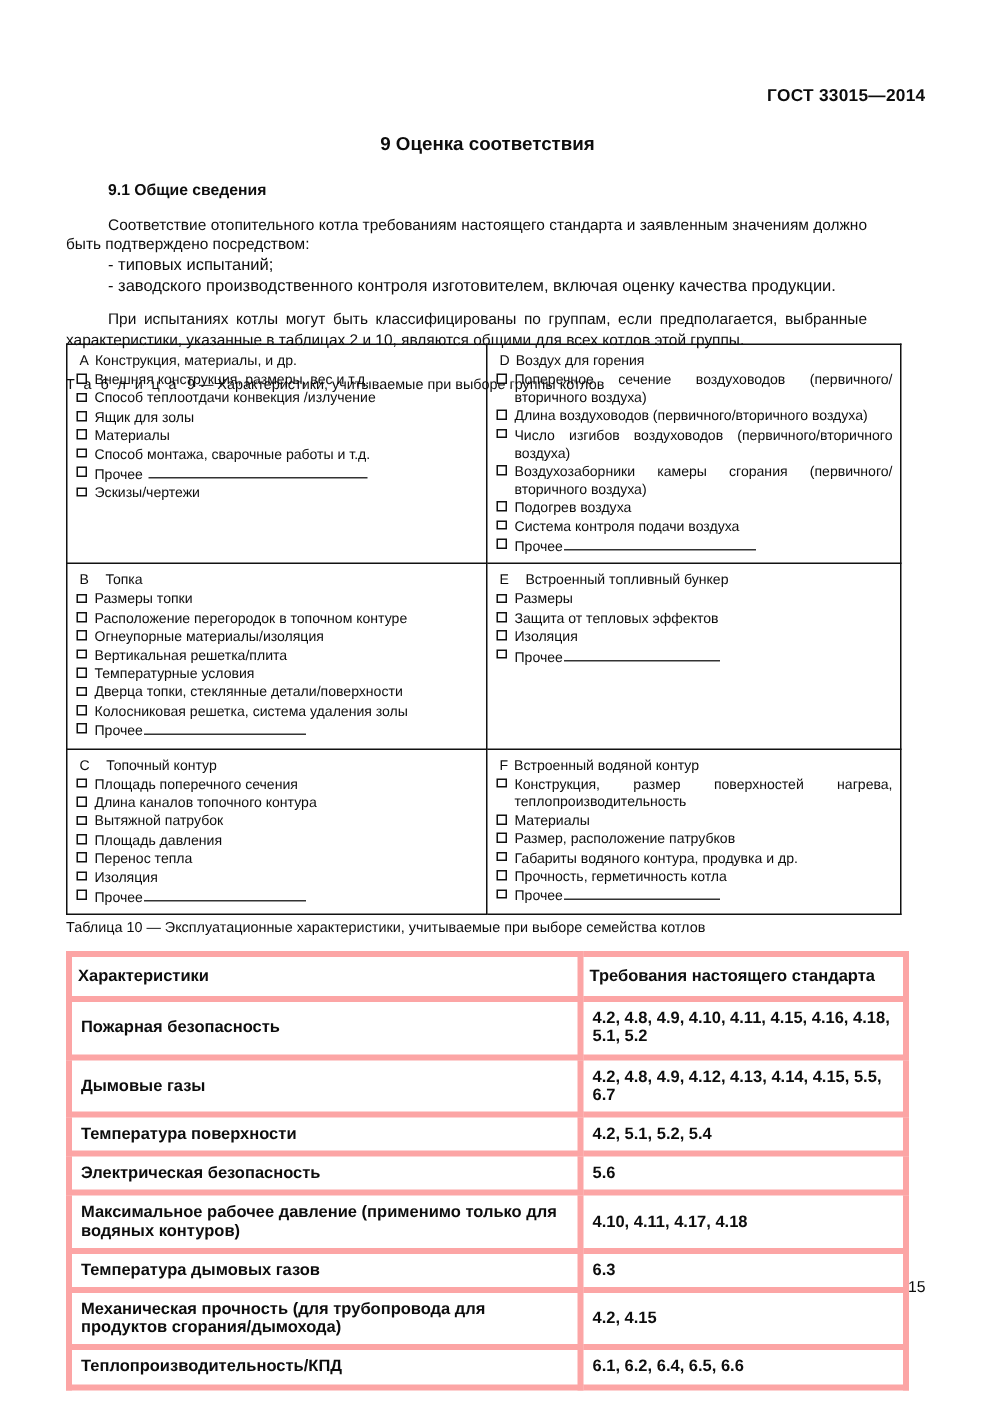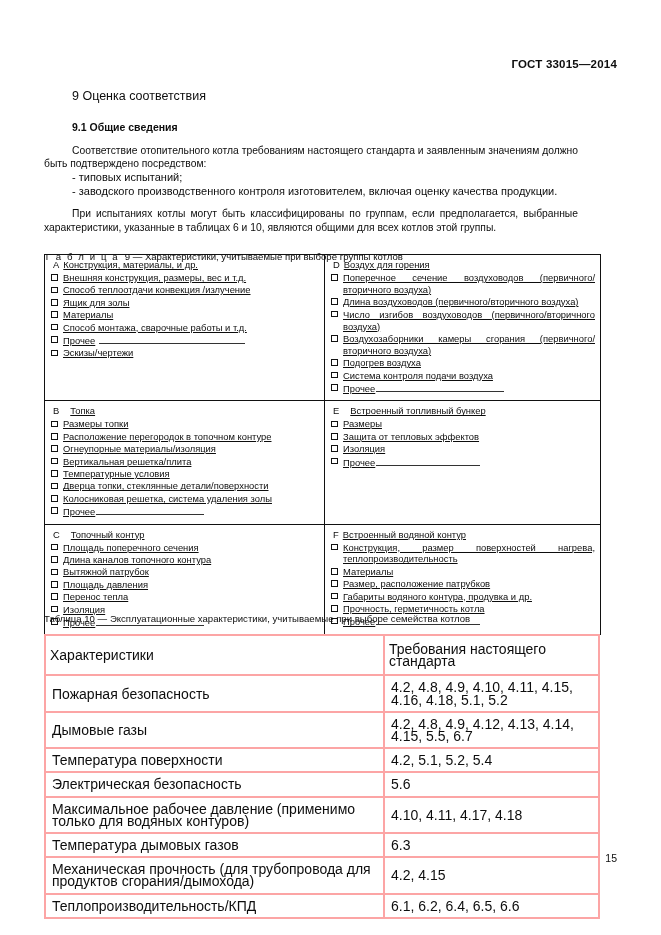--- a/index.html
+++ b/index.html
@@ -38,24 +38,25 @@
   
   .content {
     position: absolute;
     left: 44px;
     top: 88px;
     width: 534px;
   }
 
   h1.sec-title {
     font-size: 12.5px;
-    font-weight: normal;
+    font-weight: bold;
     margin: 0 0 0 28px;
     padding: 0;
     line-height: 1.3;
+    text-align: center;
   }
   h2.sub-title {
     font-size: 10.5px;
     font-weight: bold;
     margin: 17px 0 0 28px;
     padding: 0;
     line-height: 1.3;
   }
   p.body-par {
     font-size: 10.3px;
@@ -79,26 +80,25 @@
     line-height: 12px;
     margin: 0;
     white-space: nowrap;
   }
   .caption-spaced { letter-spacing: 1.6px; }
 
   
   .t9 {
     position: absolute;
     left: 44px;
-    top: 254px;
+    top: 229px;
     width: 534px;
     border: 1px solid #111;
     border-collapse: collapse;
     table-layout: fixed;
-    text-decoration: underline;
   }
   .t9 td {
     border: 1px solid #111;
     vertical-align: top;
     padding: 4px 5px 5px 5px;
     font-size: 9.4px;
     line-height: 11.9px;
   }
   .t9 td.col-left { width: 269px; }
   .t9 td.col-right { width: 265px; }
@@ -149,24 +149,24 @@
   .t10 {
     position: absolute;
     left: 44px;
     top: 634px;
     width: 534px;
     border-collapse: collapse;
     table-layout: fixed;
     border: 1px solid #111;
   }
   .t10 th, .t10 td {
-    border: 2px solid #fca5a5;
-    font-size: 14px;
+    border: 4px solid #fca5a5;
+    font-size: 11px;
     line-height: 12.2px;
-    font-weight: normal;
+    font-weight: bold;
     vertical-align: middle;
   }
   .t10 thead th {
     text-align: center;
     padding: 7px 4px 7px 4px;
   }
   .t10 tbody td {
     padding: 5px 6px 5px 6px;
   }
   .t10 .c-char { width: 329px; text-align: left; }
@@ -187,21 +187,21 @@
 <div class="page">
 
   <div class="std-header">ГОСТ 33015—2014</div>
 
   <div class="content">
     <h1 class="sec-title">9 Оценка соответствия</h1>
     <h2 class="sub-title">9.1 Общие сведения</h2>
     <p class="body-par indent">Соответствие отопительного котла требованиям настоящего стандарта и заявленным значениям должно быть подтверждено посредством:</p>
     <p class="dash-line">- типовых испытаний;</p>
     <p class="dash-line">- заводского производственного контроля изготовителем, включая оценку качества продукции.</p>
-    <p class="body-par indent">При испытаниях котлы могут быть классифицированы по группам, если предполагается, выбранные характеристики, указанные в таблицах 6 и 10, являются общими для всех котлов этой группы.</p>
+    <p class="body-par indent">При испытаниях котлы могут быть классифицированы по группам, если предполагается, выбранные характеристики, указанные в таблицах 2 и 10, являются общими для всех котлов этой группы.</p>
 
     <p class="tbl-caption" style="margin-top:17px;"><span class="caption-spaced">Т а б л и ц а</span>&nbsp; <span>9 — Характеристики, учитываемые при выборе группы котлов</span></p>
   </div>
 
   <table class="t9">
     <tbody>
       <tr>
         <td class="col-left">
             <span class="grp-title"><span class="ltr">A</span><span class="gap-narrow"></span><span>Конструкция, материалы, и др.</span></span>
             <ul class="chk">

